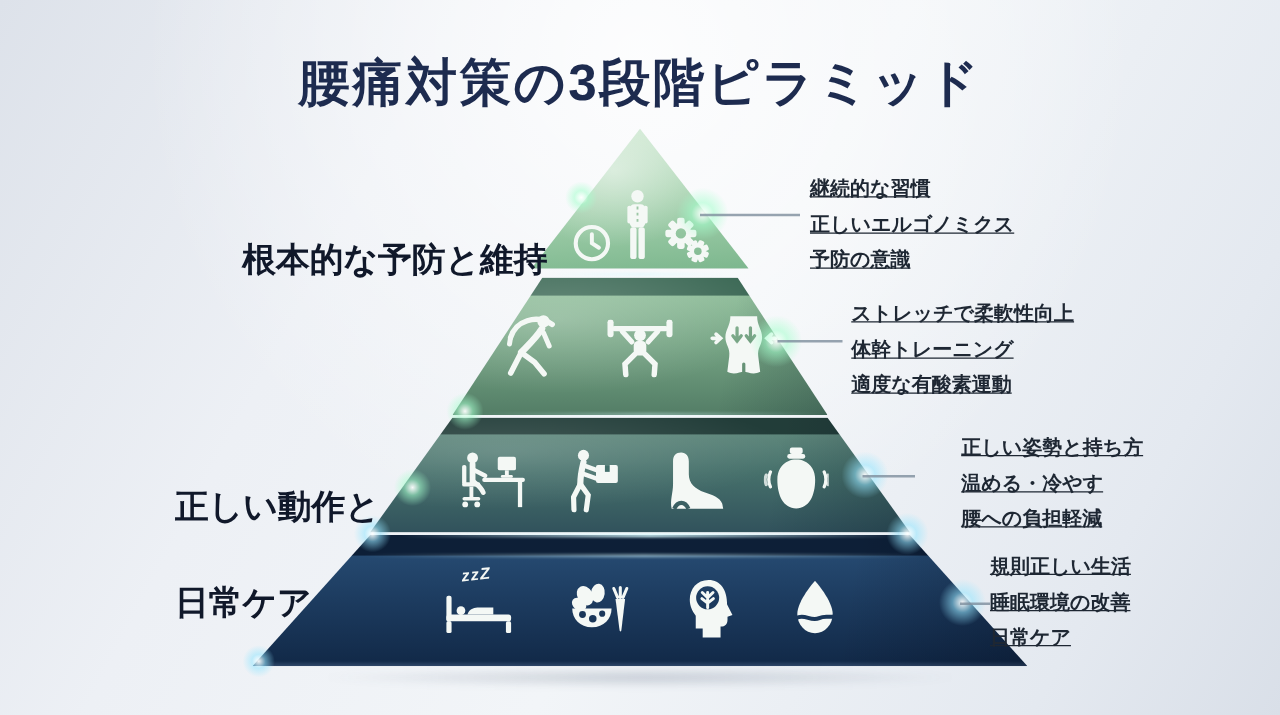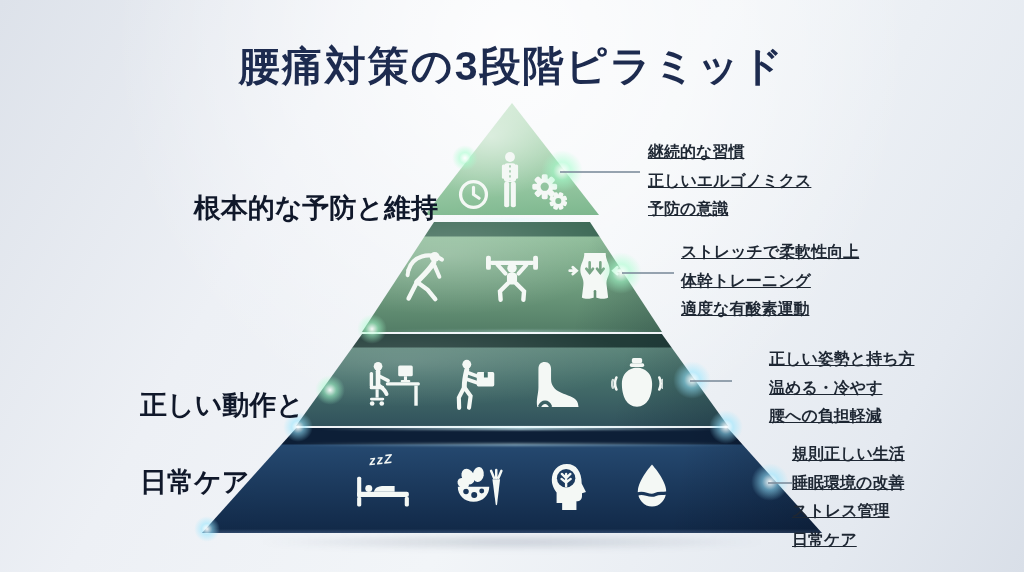--- a/index.html
+++ b/index.html
@@ -349,17 +349,16 @@
     <div>適度な有酸素運動</div>
   </div>
   <div class="pts pts3">
     <div>正しい姿勢と持ち方</div>
     <div>温める・冷やす</div>
     <div>腰への負担軽減</div>
   </div>
   <div class="pts pts4">
     <div>規則正しい生活</div>
     <div>睡眠環境の改善</div>
-    <div>ストレス管理</div>
     <div>日常ケア</div>
   </div>
 
 </div>
 
 </body></html>

